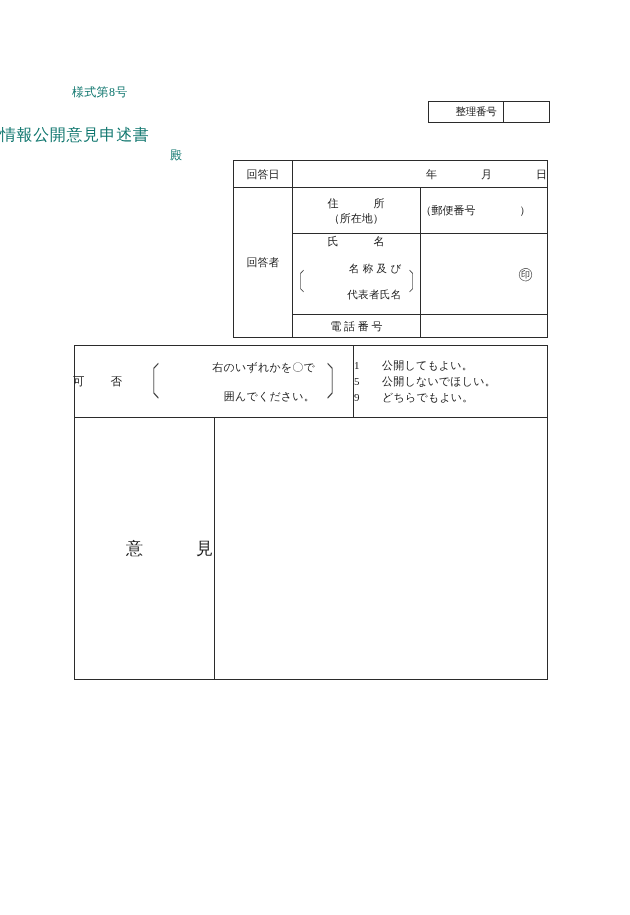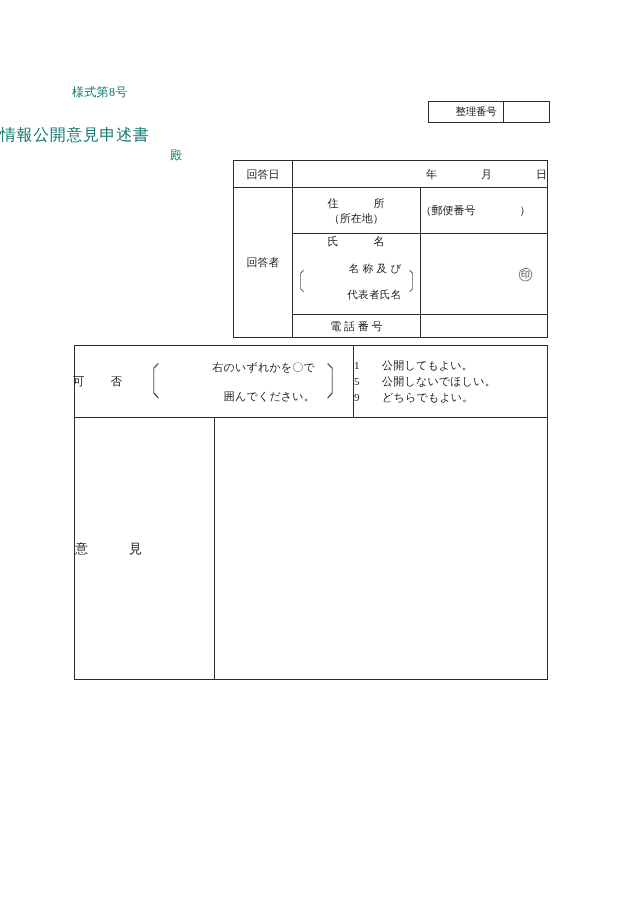--- a/index.html
+++ b/index.html
@@ -213,22 +213,22 @@
     vertical-align: middle;
   }
   .opt {
     font-size: 11px;
     line-height: 1.45;
     white-space: pre;
     letter-spacing: 0.2px;
   }
   #opinion-label-cell {
     width: 60px;
-    text-align: left;
-    font-size: 13px;
+    text-align: right;
+    font-size: 17px;
     letter-spacing: 0.5px;
     white-space: pre;
   }
   #opinion-body-cell { }
 </style>
 </head>
 <body>
 
 <div id="page">
 

